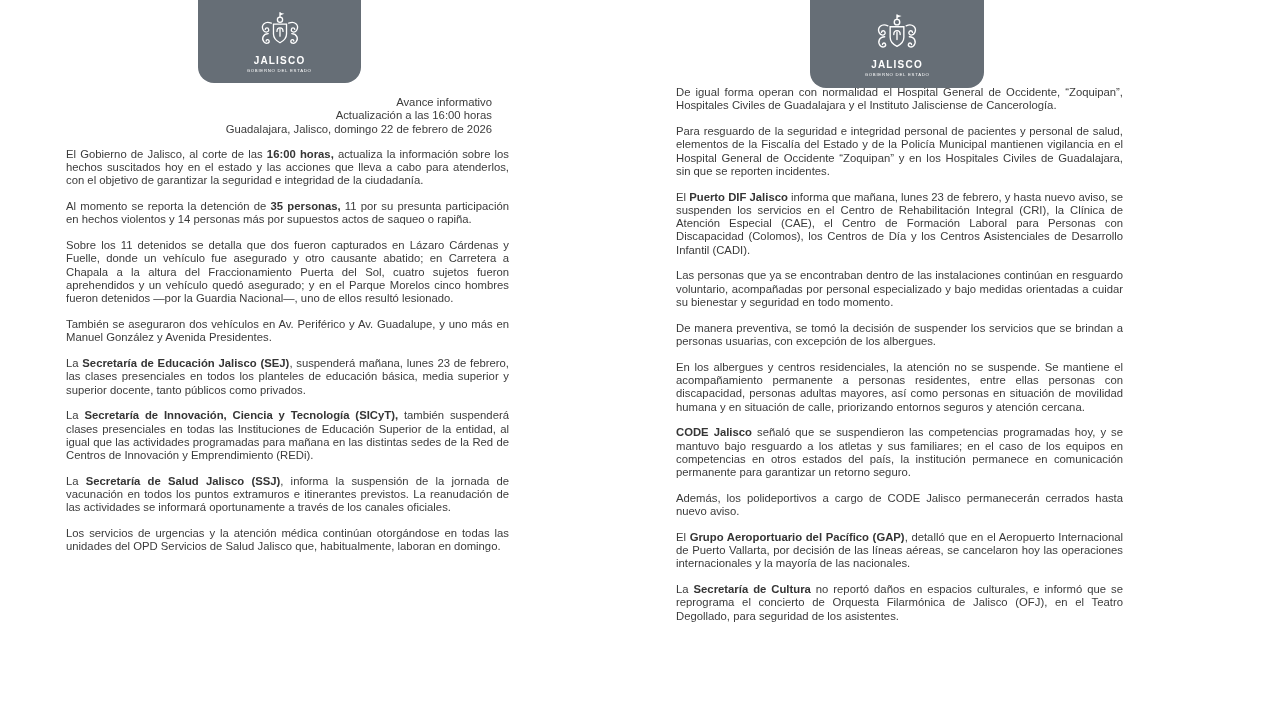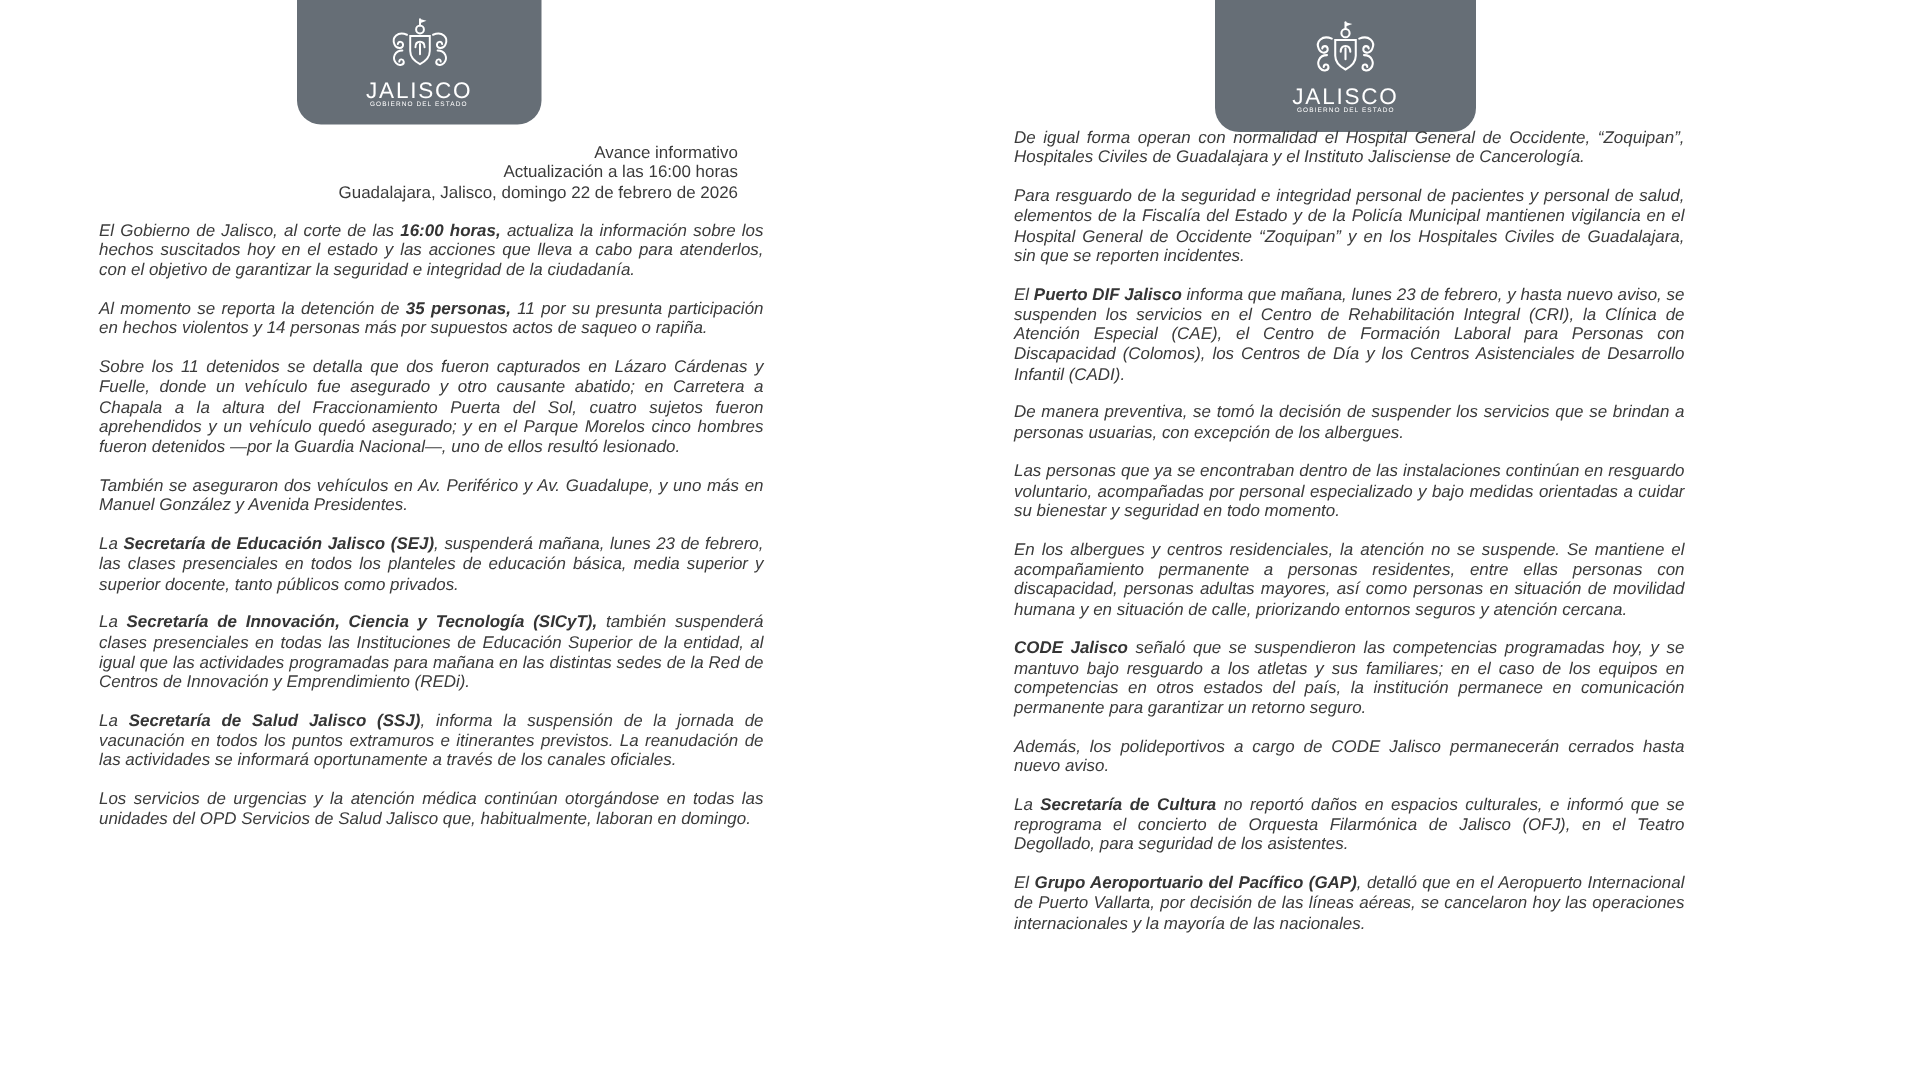--- a/index.html
+++ b/index.html
@@ -12,32 +12,32 @@
   .logo{
     position:absolute;
     background:#666e76;
     border-radius:16px;
     display:flex;flex-direction:column;align-items:center;justify-content:flex-end;
     color:#ffffff;
   }
   .logo-left{left:198px;top:-24px;width:163px;height:99px;padding-bottom:8px;}
   .logo-right{left:810px;top:-24px;width:174px;height:103px;padding-bottom:9px;}
   .crest{display:block;margin-bottom:2px;}
-  .logo-name{font-weight:normal;font-size:15px;line-height:15px;letter-spacing:1.2px;}
+  .logo-name{font-weight:bold;font-size:10px;line-height:15px;letter-spacing:1.2px;}
   .logo-sub{font-size:6px;line-height:7px;letter-spacing:1px;transform:scale(0.72);transform-origin:center top;white-space:nowrap;}
   .col{
     position:absolute;
     font-size:11.3px;line-height:13.3px;
     text-align:justify;
     color:#3b3b3b;
   }
   .col-left{left:66px;top:96px;width:443px;}
   .col-right{left:676px;top:86px;width:447px;}
   .doc-header{text-align:right;padding-right:17px;margin:0 0 12px 0;}
-  .col p{margin:0 0 12.4px 0;font-style:italic;}
+  .col p{margin:0 0 12.4px 0;}
   .col p:last-child{margin-bottom:0;}
   .col b{font-weight:bold;color:#353535;}
 </style>
 </head>
 <body>
 
 <div class="logo logo-left">
   <svg class="crest" width="46" height="40" viewBox="0 0 52 46">
     <g stroke="#ffffff" fill="none" stroke-width="1.5" stroke-linecap="round">
       <path d="M26 2 v5"></path>
@@ -86,20 +86,20 @@
   <p><span>La </span><b>Secretaría de Educación Jalisco (SEJ)</b><span>, suspenderá mañana, lunes 23 de febrero, las clases presenciales en todos los planteles de educación básica, media superior y superior docente, tanto públicos como privados.</span></p>
   <p><span>La </span><b>Secretaría de Innovación, Ciencia y Tecnología (SICyT),</b><span> también suspenderá clases presenciales en todas las Instituciones de Educación Superior de la entidad, al igual que las actividades programadas para mañana en las distintas sedes de la Red de Centros de Innovación y Emprendimiento (REDi).</span></p>
   <p><span>La </span><b>Secretaría de Salud Jalisco (SSJ)</b><span>, informa la suspensión de la jornada de vacunación en todos los puntos extramuros e itinerantes previstos. La reanudación de las actividades se informará oportunamente a través de los canales oficiales.</span></p>
   <p><span>Los servicios de urgencias y la atención médica continúan otorgándose en todas las unidades del OPD Servicios de Salud Jalisco que, habitualmente, laboran en domingo.</span></p>
 </div>
 
 <div class="col col-right">
   <p><span>De igual forma operan con normalidad el Hospital General de Occidente, “Zoquipan”, Hospitales Civiles de Guadalajara y el Instituto Jalisciense de Cancerología.</span></p>
   <p><span>Para resguardo de la seguridad e integridad personal de pacientes y personal de salud, elementos de la Fiscalía del Estado y de la Policía Municipal mantienen vigilancia en el Hospital General de Occidente “Zoquipan” y en los Hospitales Civiles de Guadalajara, sin que se reporten incidentes.</span></p>
   <p><span>El </span><b>Puerto DIF Jalisco</b><span> informa que mañana, lunes 23 de febrero, y hasta nuevo aviso, se suspenden los servicios en el Centro de Rehabilitación Integral (CRI), la Clínica de Atención Especial (CAE), el Centro de Formación Laboral para Personas con Discapacidad (Colomos), los Centros de Día y los Centros Asistenciales de Desarrollo Infantil (CADI).</span></p>
+  <p><span>Las personas que ya se encontraban dentro de las instalaciones continúan en resguardo voluntario, acompañadas por personal especializado y bajo medidas orientadas a cuidar su bienestar y seguridad en todo momento.</span></p>
   <p><span>De manera preventiva, se tomó la decisión de suspender los servicios que se brindan a personas usuarias, con excepción de los albergues.</span></p>
-  <p><span>Las personas que ya se encontraban dentro de las instalaciones continúan en resguardo voluntario, acompañadas por personal especializado y bajo medidas orientadas a cuidar su bienestar y seguridad en todo momento.</span></p>
   <p><span>En los albergues y centros residenciales, la atención no se suspende. Se mantiene el acompañamiento permanente a personas residentes, entre ellas personas con discapacidad, personas adultas mayores, así como personas en situación de movilidad humana y en situación de calle, priorizando entornos seguros y atención cercana.</span></p>
   <p><b>CODE Jalisco</b><span> señaló que se suspendieron las competencias programadas hoy, y se mantuvo bajo resguardo a los atletas y sus familiares; en el caso de los equipos en competencias en otros estados del país, la institución permanece en comunicación permanente para garantizar un retorno seguro.</span></p>
   <p><span>Además, los polideportivos a cargo de CODE Jalisco permanecerán cerrados hasta nuevo aviso.</span></p>
+  <p><span>El </span><b>Grupo Aeroportuario del Pacífico (GAP)</b><span>, detalló que en el Aeropuerto Internacional de Puerto Vallarta, por decisión de las líneas aéreas, se cancelaron hoy las operaciones internacionales y la mayoría de las nacionales.</span></p>
   <p><span>La </span><b>Secretaría de Cultura</b><span> no reportó daños en espacios culturales, e informó que se reprograma el concierto de Orquesta Filarmónica de Jalisco (OFJ), en el Teatro Degollado, para seguridad de los asistentes.</span></p>
-  <p><span>El </span><b>Grupo Aeroportuario del Pacífico (GAP)</b><span>, detalló que en el Aeropuerto Internacional de Puerto Vallarta, por decisión de las líneas aéreas, se cancelaron hoy las operaciones internacionales y la mayoría de las nacionales.</span></p>
 </div>
 
 </body></html>

